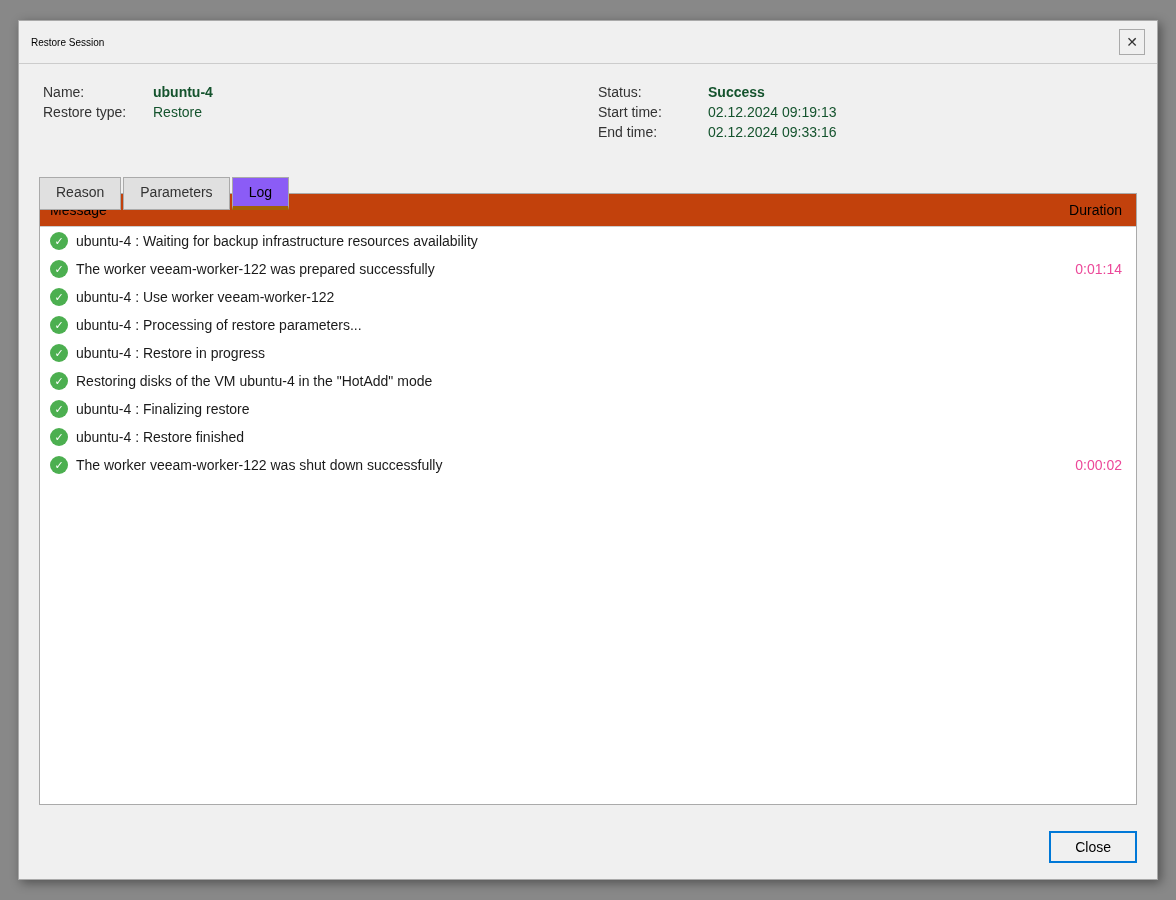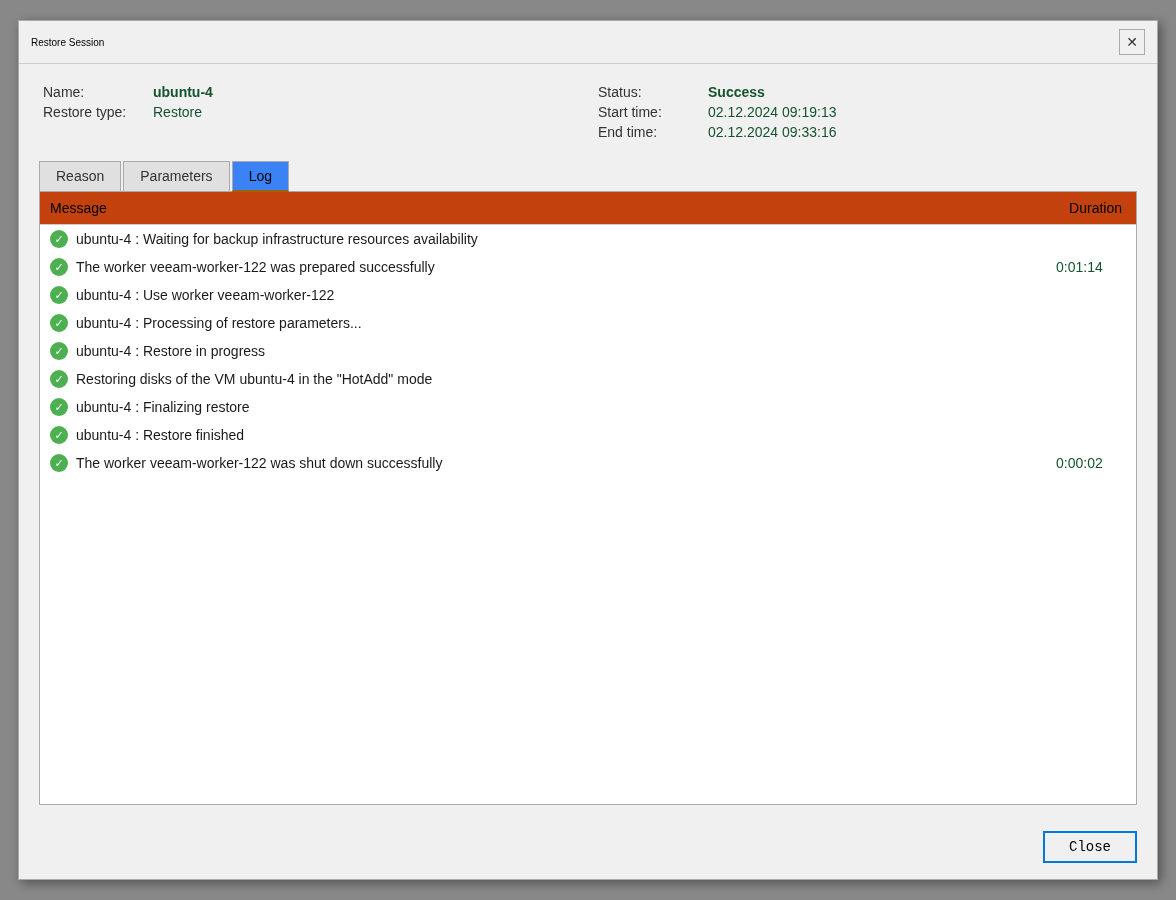--- a/index.html
+++ b/index.html
@@ -93,26 +93,26 @@
     }
 
     .tab {
       padding: 6px 16px;
       border: 1px solid #aaa;
       background: #e0e0e0;
       cursor: pointer;
       margin-right: 2px;
       color: #333;
       position: relative;
-      top: 1px;
+      top: 17px;
     }
 
     .tab.active {
-      background: #3b82f6;
-      border-bottom: 2px solid #a16207;
+      background: #8b5cf6;
+      border-bottom: 4px solid #a16207;
       color: #000;
       font-weight: 500;
     }
 
     .tab:not(.active) {
       background: #e0e0e0;
     }
 
     .log-panel {
       margin: 0 20px 16px 20px;
@@ -147,24 +147,24 @@
       width: 90px;
     }
 
     .log-table td {
       padding: 5px 10px;
       vertical-align: middle;
       color: #1a1a1a;
     }
 
     .log-table td.duration-cell {
-      text-align: left;
+      text-align: right;
       padding-right: 14px;
       white-space: nowrap;
-      color: #14532d;
+      color: #ec4899;
     }
 
     .log-row {
       display: flex;
       align-items: center;
       gap: 8px;
     }
 
     .check-icon {
       width: 18px;
@@ -186,21 +186,20 @@
     }
 
     .close-dialog-btn {
       padding: 6px 24px;
       background: #f0f0f0;
       border: 2px solid #0078d7;
       cursor: pointer;
       font-size: 14px;
       color: #000;
       min-width: 80px;
-      font-family: Liberation Mono, monospace;
     }
 
     .log-content {
       flex: 1;
       overflow-y: auto;
     }
   </style>
 </head>
 <body>
 

